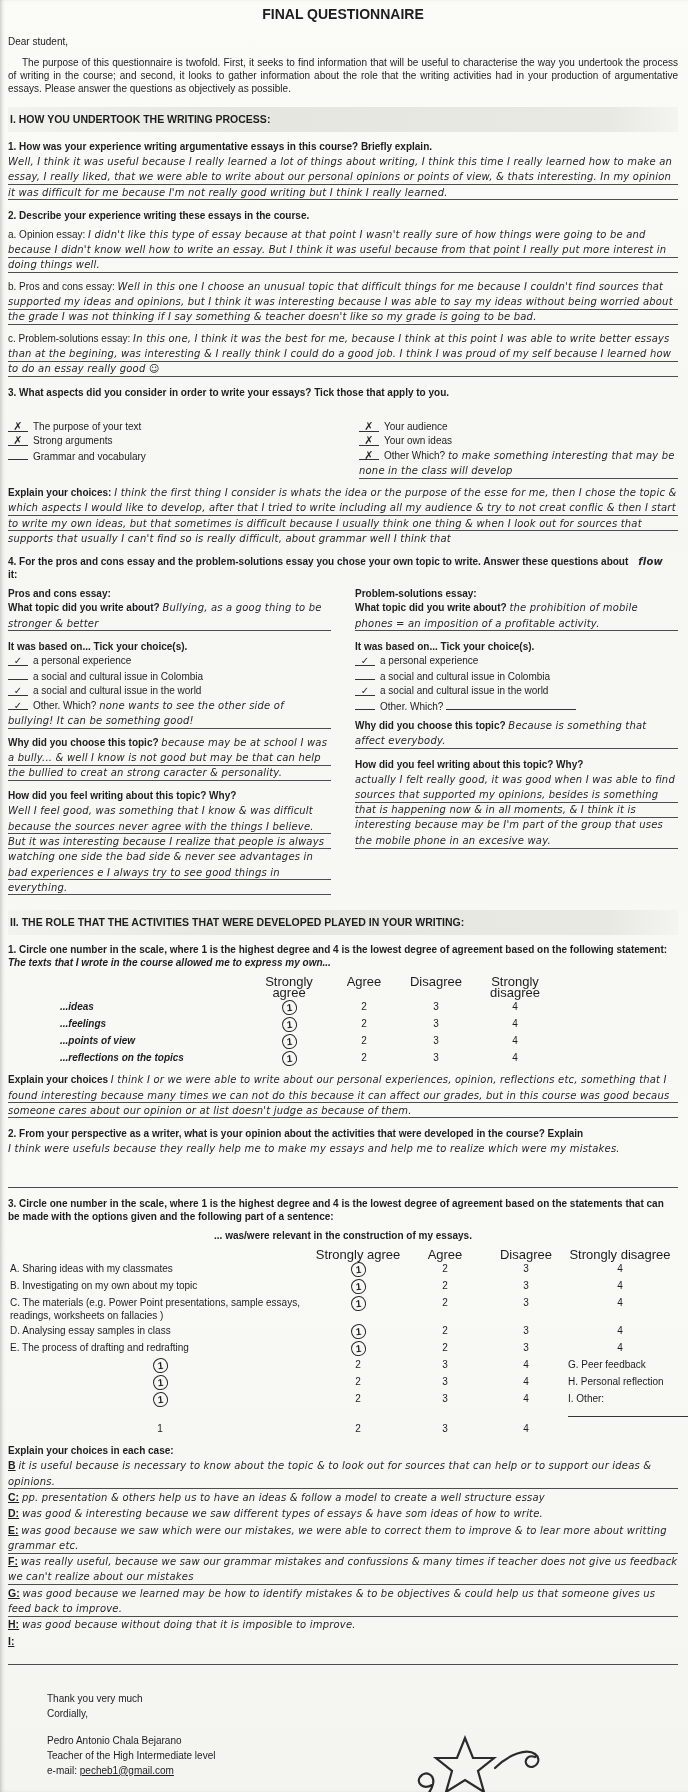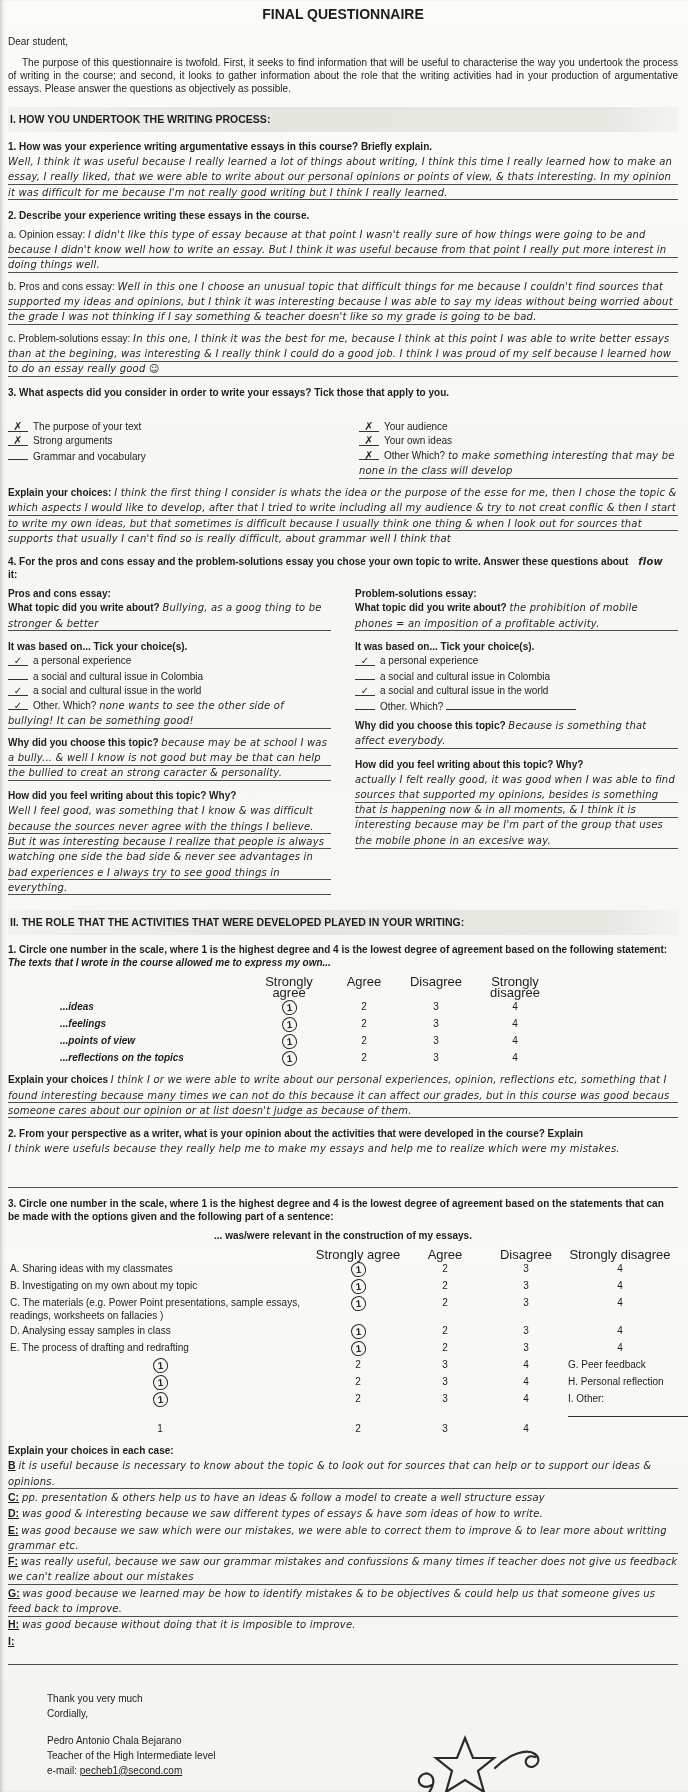--- a/index.html
+++ b/index.html
@@ -286,21 +286,21 @@
   <div class="ruled"><span class="ekey">F:</span> <span class="hw">was really useful, because we saw our grammar mistakes and confussions &amp; many times if teacher does not give us feedback we can't realize about our mistakes</span></div>
   <div class="ruled"><span class="ekey">G:</span> <span class="hw">was good because we learned may be how to identify mistakes &amp; to be objectives &amp; could help us that someone gives us feed back to improve.</span></div>
   <div class="ruled"><span class="ekey">H:</span> <span class="hw">was good because without doing that it is imposible to improve.</span></div>
   <div class="ruled emptyruled"><span class="ekey">I:</span> <span class="hw"></span></div>
 
   <div class="footer">
     <p>Thank you very much</p>
     <p>Cordially,</p>
     <p style="margin-top:14px;">Pedro Antonio Chala Bejarano</p>
     <p>Teacher of the High Intermediate level</p>
-    <p><span>e-mail:</span> <span class="email">pecheb1@second.com</span></p>
+    <p><span>e-mail:</span> <span class="email">pecheb1@gmail.com</span></p>
     <svg class="doodle" width="180" height="80" viewBox="0 0 180 80">
       <g fill="none" stroke="#2b2b2b" stroke-width="2.2" stroke-linecap="round">
         <path d="M88,8 L96,28 L117,28 L101,41 L107,62 L88,50 L69,62 L75,41 L59,28 L80,28 Z"></path>
         <path d="M16,66 C34,76 52,70 56,54 C58,44 48,40 43,47 C39,53 46,60 55,55"></path>
         <path d="M118,38 C132,24 150,18 158,24 C166,30 158,40 151,36 C146,32 150,24 158,27"></path>
       </g>
     </svg>
   </div>
 
 </div>

